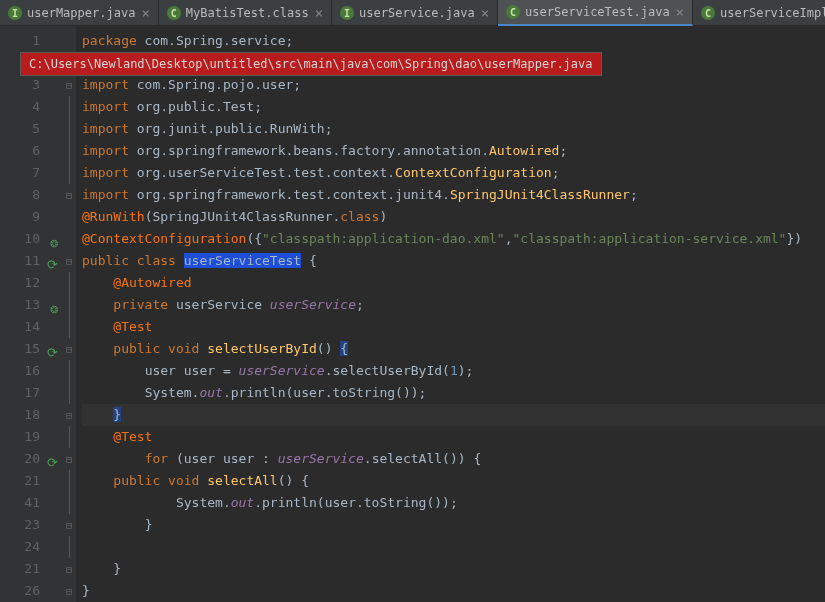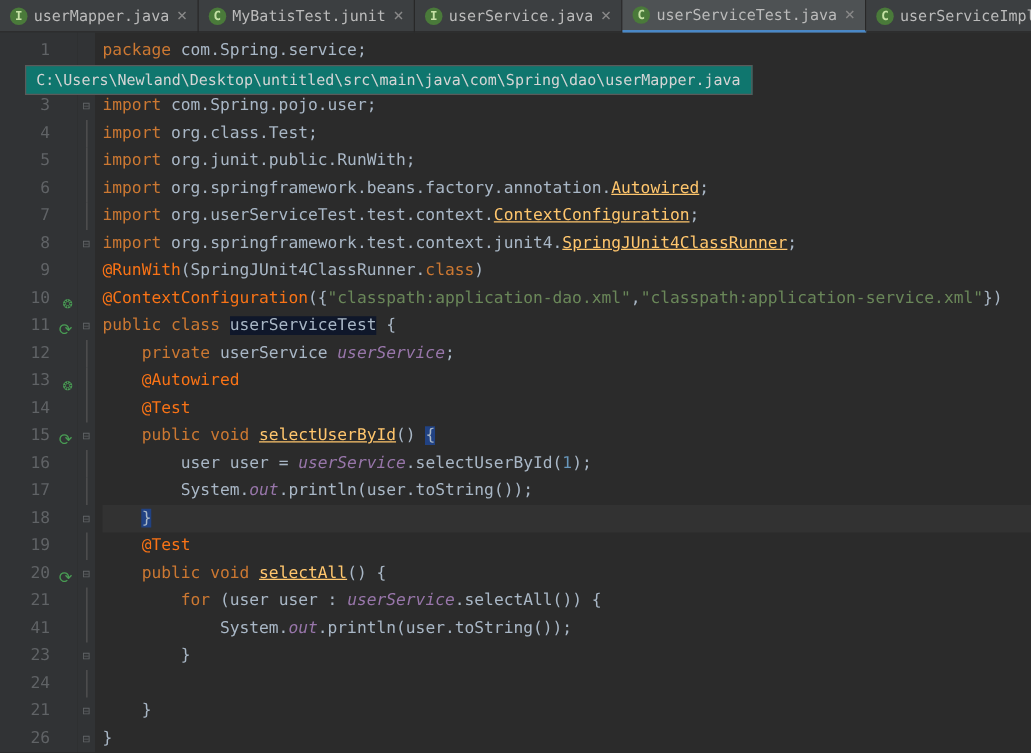--- a/index.html
+++ b/index.html
@@ -6,58 +6,58 @@
 body { font-family: "Consolas", "Monaco", monospace; font-size: 13px; background: #2b2b2b; color: #a9b7c6; width: 825px; height: 602px; overflow: hidden; }
 
 .tabs { display: flex; background: #3c3f41; height: 26px; border-bottom: 1px solid #282828; }
 .tab { display: flex; align-items: center; padding: 0 8px; height: 26px; color: #bbbbbb; cursor: pointer; border-right: 1px solid #282828; font-size: 12px; white-space: nowrap; }
 .tab.active { background: #4e5254; border-bottom: 2px solid #4a88c7; }
 .tab-icon { width: 14px; height: 14px; border-radius: 50%; margin-right: 5px; display: flex; align-items: center; justify-content: center; font-size: 10px; font-weight: bold; }
 .tab-icon.interface { background: #4a7a3a; color: #c5e1a5; }
 .tab-icon.class { background: #4a7a3a; color: #c5e1a5; }
 .tab-close { margin-left: 6px; color: #888; font-size: 14px; }
 
-.tooltip { position: absolute; top: 52px; left: 20px; background: #0f766e; color: #d5d5d5; padding: 4px 8px; border: 1px solid #5a5a5a; font-size: 12px; z-index: 100; }
+.tooltip { position: absolute; top: 52px; left: 20px; background: #b91c1c; color: #d5d5d5; padding: 4px 8px; border: 1px solid #5a5a5a; font-size: 12px; z-index: 100; }
 
 .editor { display: flex; height: calc(100% - 26px); position: relative; }
 .gutter { background: #313335; width: 62px; flex-shrink: 0; text-align: right; color: #606366; padding-top: 4px; user-select: none; }
 .gutter-line { height: 22px; line-height: 22px; padding-right: 22px; position: relative; }
 .gutter-icon { position: absolute; right: 4px; top: 4px; width: 12px; height: 12px; }
 .run-icon { color: #499c54; }
 .leaf-icon { color: #499c54; }
 
 .fold-col { width: 14px; background: #313335; flex-shrink: 0; padding-top: 4px; }
 .fold-mark { height: 22px; display: flex; align-items: center; justify-content: center; color: #606366; font-size: 10px; }
 .fold-line { width: 1px; background: #555; margin: 0 auto; height: 22px; }
 
 .code { flex: 1; padding-top: 4px; padding-left: 6px; overflow: hidden; position: relative; }
 .line { height: 22px; line-height: 22px; white-space: pre; }
 .line.highlighted { background: #323232; }
 
 .kw { color: #cc7832; }
 .str { color: #6a8759; }
 .num { color: #6897bb; }
 .ann { color: #f97316; }
-.fn { color: #ffc66d; text-decoration: underline; }
+.fn { color: #ffc66d; }
 .field { color: #9876aa; font-style: italic; }
 .hl { background: #214283; }
-.sel { background: #0f172a; }
+.sel { background: #1d4ed8; }
 </style>
 </head>
 <body>
 
 <div class="tabs">
   <div class="tab">
     <span class="tab-icon interface">I</span>
     <span>userMapper.java</span>
     <span class="tab-close">×</span>
   </div>
   <div class="tab">
     <span class="tab-icon class">C</span>
-    <span>MyBatisTest.junit</span>
+    <span>MyBatisTest.class</span>
     <span class="tab-close">×</span>
   </div>
   <div class="tab">
     <span class="tab-icon interface">I</span>
     <span>userService.java</span>
     <span class="tab-close">×</span>
   </div>
   <div class="tab active">
     <span class="tab-icon class">C</span>
     <span>userServiceTest.java</span>
@@ -155,37 +155,37 @@
         <div class="fold-line"></div>
       </div>
     <div class="fold-mark">⊟</div>
     <div class="fold-mark">⊟</div>
   </div>
 
   <div class="code">
     <div class="line"><span class="kw">package</span><span> com.Spring.service;</span></div>
     <div class="line"></div>
     <div class="line"><span class="kw">import</span><span> com.Spring.pojo.user;</span></div>
-    <div class="line"><span class="kw">import</span><span> org.class.Test;</span></div>
+    <div class="line"><span class="kw">import</span><span> org.public.Test;</span></div>
     <div class="line"><span class="kw">import</span><span> org.junit.public.RunWith;</span></div>
     <div class="line"><span class="kw">import</span><span> org.springframework.beans.factory.annotation.</span><span class="fn">Autowired</span><span>;</span></div>
     <div class="line"><span class="kw">import</span><span> org.userServiceTest.test.context.</span><span class="fn">ContextConfiguration</span><span>;</span></div>
     <div class="line"><span class="kw">import</span><span> org.springframework.test.context.junit4.</span><span class="fn">SpringJUnit4ClassRunner</span><span>;</span></div>
     <div class="line"><span class="ann">@RunWith</span><span>(</span><span>SpringJUnit4ClassRunner</span><span>.</span><span class="kw">class</span><span>)</span></div>
     <div class="line"><span class="ann">@ContextConfiguration</span><span>({</span><span class="str">"classpath:application-dao.xml"</span><span>,</span><span class="str">"classpath:application-service.xml"</span><span>})</span></div>
     <div class="line"><span class="kw">public</span> <span class="kw">class</span> <span class="sel">userServiceTest</span><span> {</span></div>
+    <div class="line">    <span class="ann">@Autowired</span></div>
     <div class="line">    <span class="kw">private</span><span> userService </span><span class="field">userService</span><span>;</span></div>
-    <div class="line">    <span class="ann">@Autowired</span></div>
     <div class="line">    <span class="ann">@Test</span></div>
     <div class="line">    <span class="kw">public</span> <span class="kw">void</span> <span class="fn">selectUserById</span><span>() </span><span class="hl">{</span></div>
     <div class="line">        <span>user </span><span>user</span> = <span class="field">userService</span><span>.</span><span>selectUserById</span><span>(</span><span class="num">1</span><span>);</span></div>
     <div class="line">        <span>System.</span><span class="field">out</span><span>.</span><span>println</span><span>(</span><span>user.toString()</span><span>);</span></div>
     <div class="line highlighted">    <span class="hl">}</span></div>
     <div class="line">    <span class="ann">@Test</span></div>
+    <div class="line">        <span class="kw">for</span><span> (</span><span>user </span><span>user</span> : <span class="field">userService</span><span>.</span><span>selectAll</span><span>()) {</span></div>
     <div class="line">    <span class="kw">public</span> <span class="kw">void</span> <span class="fn">selectAll</span><span>() {</span></div>
-    <div class="line">        <span class="kw">for</span><span> (</span><span>user </span><span>user</span> : <span class="field">userService</span><span>.</span><span>selectAll</span><span>()) {</span></div>
     <div class="line">            <span>System.</span><span class="field">out</span><span>.</span><span>println</span><span>(</span><span>user.toString()</span><span>);</span></div>
     <div class="line">        <span>}</span></div>
     <div class="line"></div>
     <div class="line">    <span>}</span></div>
     <div class="line"><span>}</span></div>
   </div>
 </div>
 
 </body></html>

